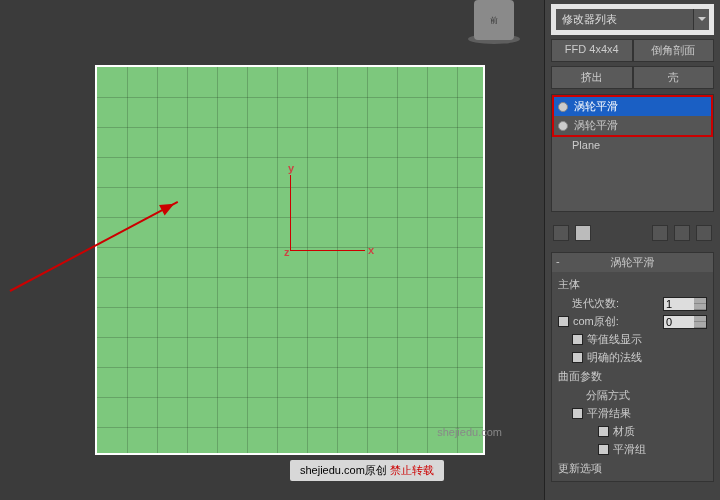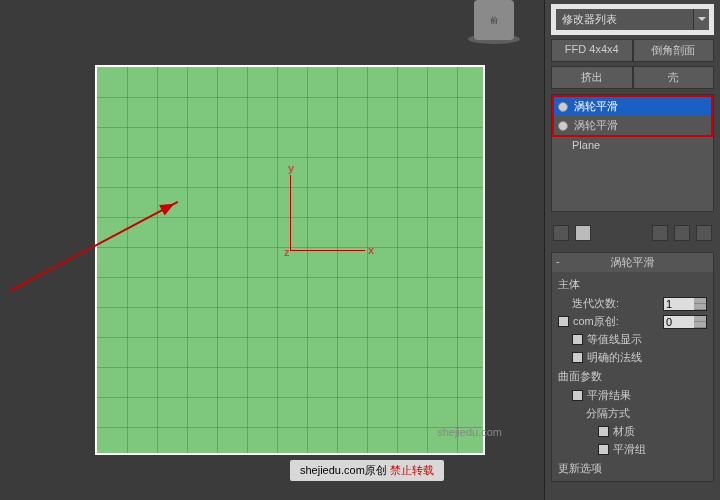--- a/index.html
+++ b/index.html
@@ -197,27 +197,27 @@
         <div class="chk-row">
           <span class="chk"></span>
           <span>等值线显示</span>
         </div>
         <div class="chk-row">
           <span class="chk"></span>
           <span>明确的法线</span>
         </div>
 
         <div class="sub-hd">曲面参数</div>
-        <div class="chk-row">
-          <span class="chk"></span>
-          <span>平滑结果</span>
-        </div>
         <div class="chk-row" style="padding-left:28px">
           <span>分隔方式</span>
         </div>
+        <div class="chk-row">
+          <span class="chk"></span>
+          <span>平滑结果</span>
+        </div>
         <div class="chk-row" style="padding-left:40px">
           <span class="chk"></span>
           <span>材质</span>
         </div>
         <div class="chk-row" style="padding-left:40px">
           <span class="chk"></span>
           <span>平滑组</span>
         </div>
 
         <div class="sub-hd">更新选项</div>

